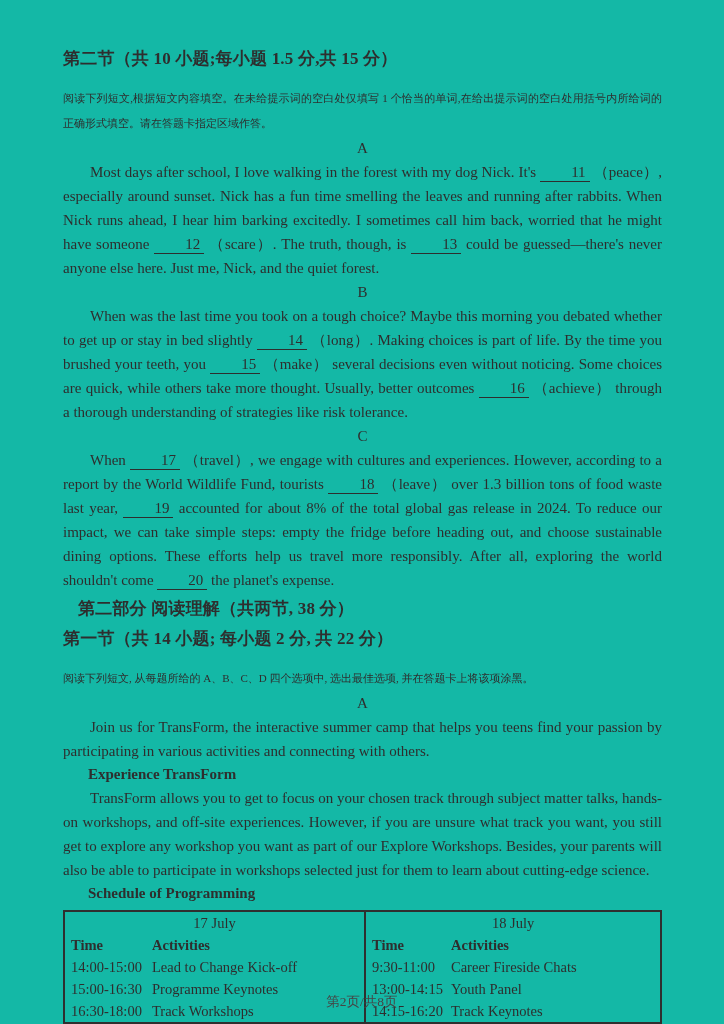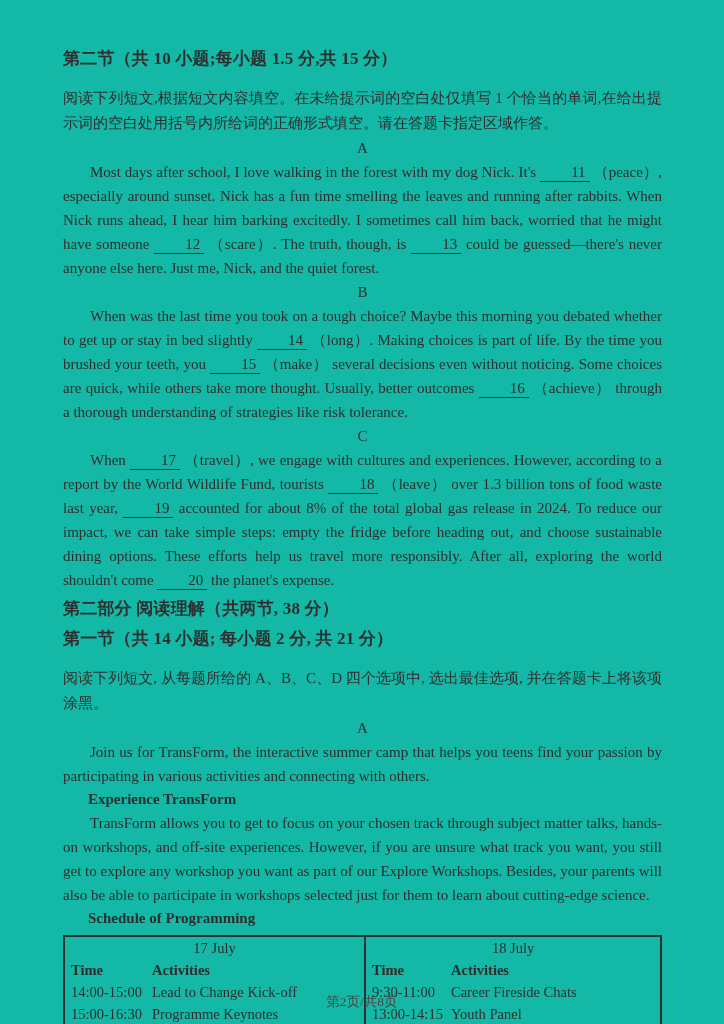--- a/index.html
+++ b/index.html
@@ -7,30 +7,30 @@
     width:724px; height:1024px; box-sizing:border-box;
     margin:0 auto; position:relative;
     background:#14b8a6;
     padding:46px 62px 0 63px;
     font-family:"Liberation Serif","DejaVu Serif",serif;
     color:#2e2e2e;
     overflow:hidden;
   }
   .sec-title { font-size:17px; line-height:26px; font-weight:600; margin:0 0 4px 0; letter-spacing:0.2px; }
   .sec-title b { font-weight:700; }
-  .cn-instr { font-size:15px; line-height:25px; margin:14px 0 0 0; text-align:justify; }
+  .cn-instr { font-size:11px; line-height:25px; margin:14px 0 0 0; text-align:justify; }
   .p-label { text-align:center; font-size:15px; line-height:22px; margin:1px 0; }
   .en { font-size:15px; line-height:24px; margin:0; text-align:justify; text-indent:27px; }
   .bold-line { font-size:15px; line-height:23px; font-weight:700; margin:0; text-indent:25px; }
   .blank {
     display:inline-block; min-width:30px; padding:0 4px;
     text-align:left; line-height:17px;
     border-bottom:1px solid #2e2e2e;
   }
-  .part-title { margin-top:4px; }
+  .part-title { margin-top:4px;margin-left:15px; }
   table.schedule {
     border-collapse:collapse; table-layout:fixed;
     width:599px; margin-top:5px;
     font-size:14.5px; color:#2e2e2e;
     border:2px solid #2f2f2f;
   }
   table.schedule td { padding:0 0 0 6px; height:22px; line-height:22px; overflow:hidden; white-space:nowrap; }
   table.schedule col.c1 { width:82px; }
   table.schedule col.c2 { width:219px; }
   table.schedule col.c3 { width:80px; }
@@ -54,21 +54,21 @@
   <div id="fill-blank-passages">
       <div class="p-label">A</div>
       <p class="en">Most days after school, I love walking in the forest with my dog Nick. It's <span class="blank">11</span> （peace）, especially around sunset. Nick has a fun time smelling the leaves and running after rabbits. When Nick runs ahead, I hear him barking excitedly. I sometimes call him back, worried that he might have someone <span class="blank">12</span> （scare）. The truth, though, is <span class="blank">13</span> could be guessed—there's never anyone else here. Just me, Nick, and the quiet forest.</p>
       <div class="p-label">B</div>
       <p class="en">When was the last time you took on a tough choice? Maybe this morning you debated whether to get up or stay in bed slightly <span class="blank">14</span> （long）. Making choices is part of life. By the time you brushed your teeth, you <span class="blank">15</span> （make） several decisions even without noticing. Some choices are quick, while others take more thought. Usually, better outcomes <span class="blank">16</span> （achieve） through a thorough understanding of strategies like risk tolerance.</p>
       <div class="p-label">C</div>
       <p class="en">When <span class="blank">17</span> （travel）, we engage with cultures and experiences. However, according to a report by the World Wildlife Fund, tourists <span class="blank">18</span> （leave） over 1.3 billion tons of food waste last year, <span class="blank">19</span> accounted for about 8% of the total global gas release in 2024. To reduce our impact, we can take simple steps: empty the fridge before heading out, and choose sustainable dining options. These efforts help us travel more responsibly. After all, exploring the world shouldn't come <span class="blank">20</span> the planet's expense.</p>
     </div>
 
   <h2 class="sec-title part-title">第二部分 阅读理解（共两节, <b>38</b> 分）</h2>
-  <h2 class="sec-title">第一节（共 <b>14</b> 小题; 每小题 <b>2</b> 分, 共 <b>21</b> 分）</h2>
+  <h2 class="sec-title">第一节（共 <b>14</b> 小题; 每小题 <b>2</b> 分, 共 <b>22</b> 分）</h2>
   <p class="cn-instr">阅读下列短文, 从每题所给的 A、B、C、D 四个选项中, 选出最佳选项, 并在答题卡上将该项涂黑。</p>
 
   <div class="p-label">A</div>
   <p class="en">Join us for TransForm, the interactive summer camp that helps you teens find your passion by participating in various activities and connecting with others.</p>
   <p class="bold-line">Experience TransForm</p>
   <p class="en">TransForm allows you to get to focus on your chosen track through subject matter talks, hands-on workshops, and off-site experiences. However, if you are unsure what track you want, you still get to explore any workshop you want as part of our Explore Workshops. Besides, your parents will also be able to participate in workshops selected just for them to learn about cutting-edge science.</p>
   <p class="bold-line">Schedule of Programming</p>
 
   <table class="schedule">
     <colgroup>

